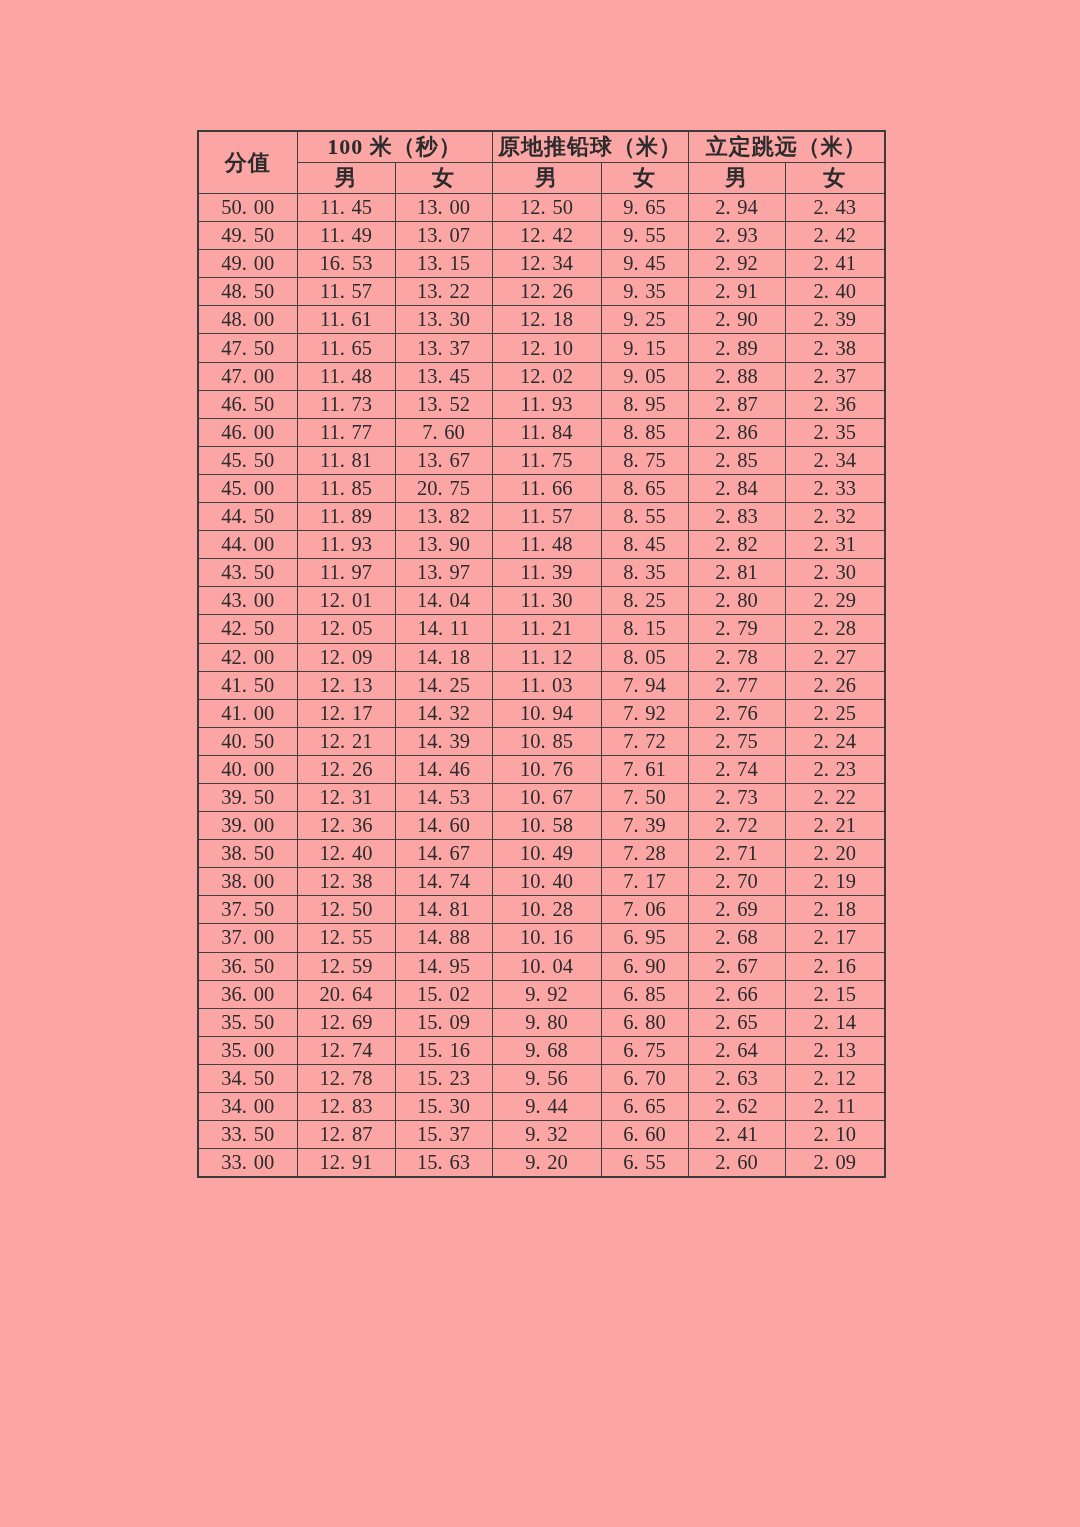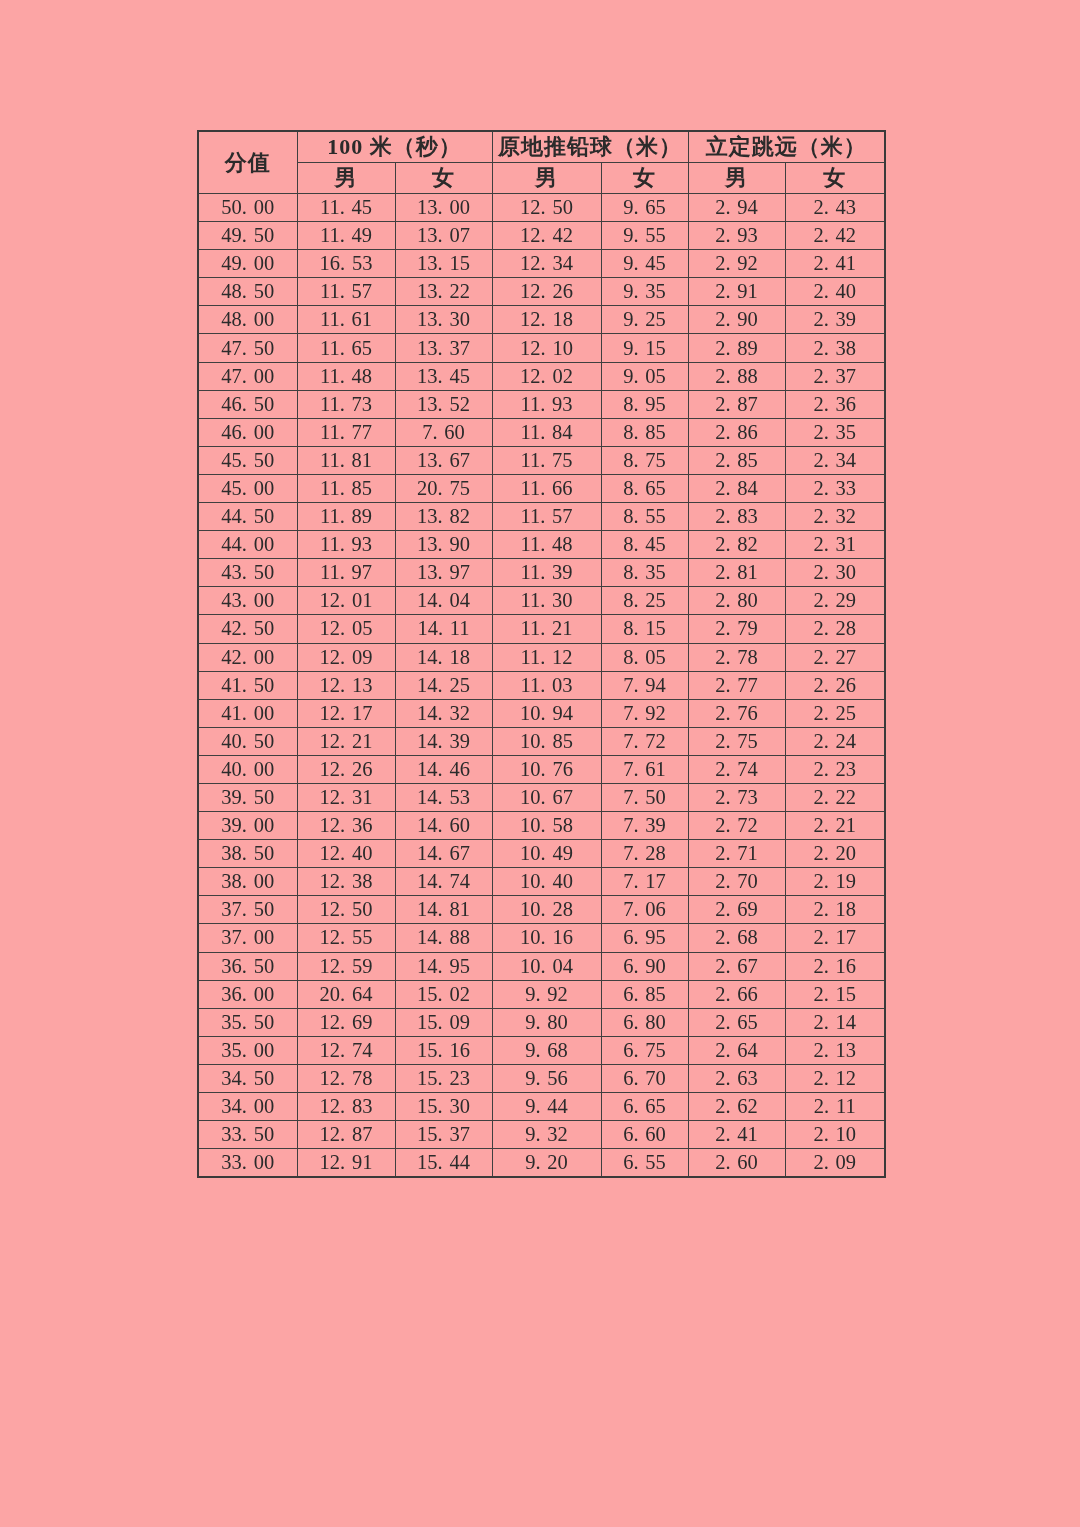--- a/index.html
+++ b/index.html
@@ -379,21 +379,21 @@
           <td>12. 87</td>
           <td>15. 37</td>
           <td>9. 32</td>
           <td>6. 60</td>
           <td>2. 41</td>
           <td>2. 10</td>
         </tr>
         <tr>
           <td>33. 00</td>
           <td>12. 91</td>
-          <td>15. 44</td>
+          <td>15. 63</td>
           <td>9. 20</td>
           <td>6. 55</td>
           <td>2. 60</td>
           <td>2. 09</td>
         </tr>
       </tbody>
   </table>
 </div>
 
 </body></html>

